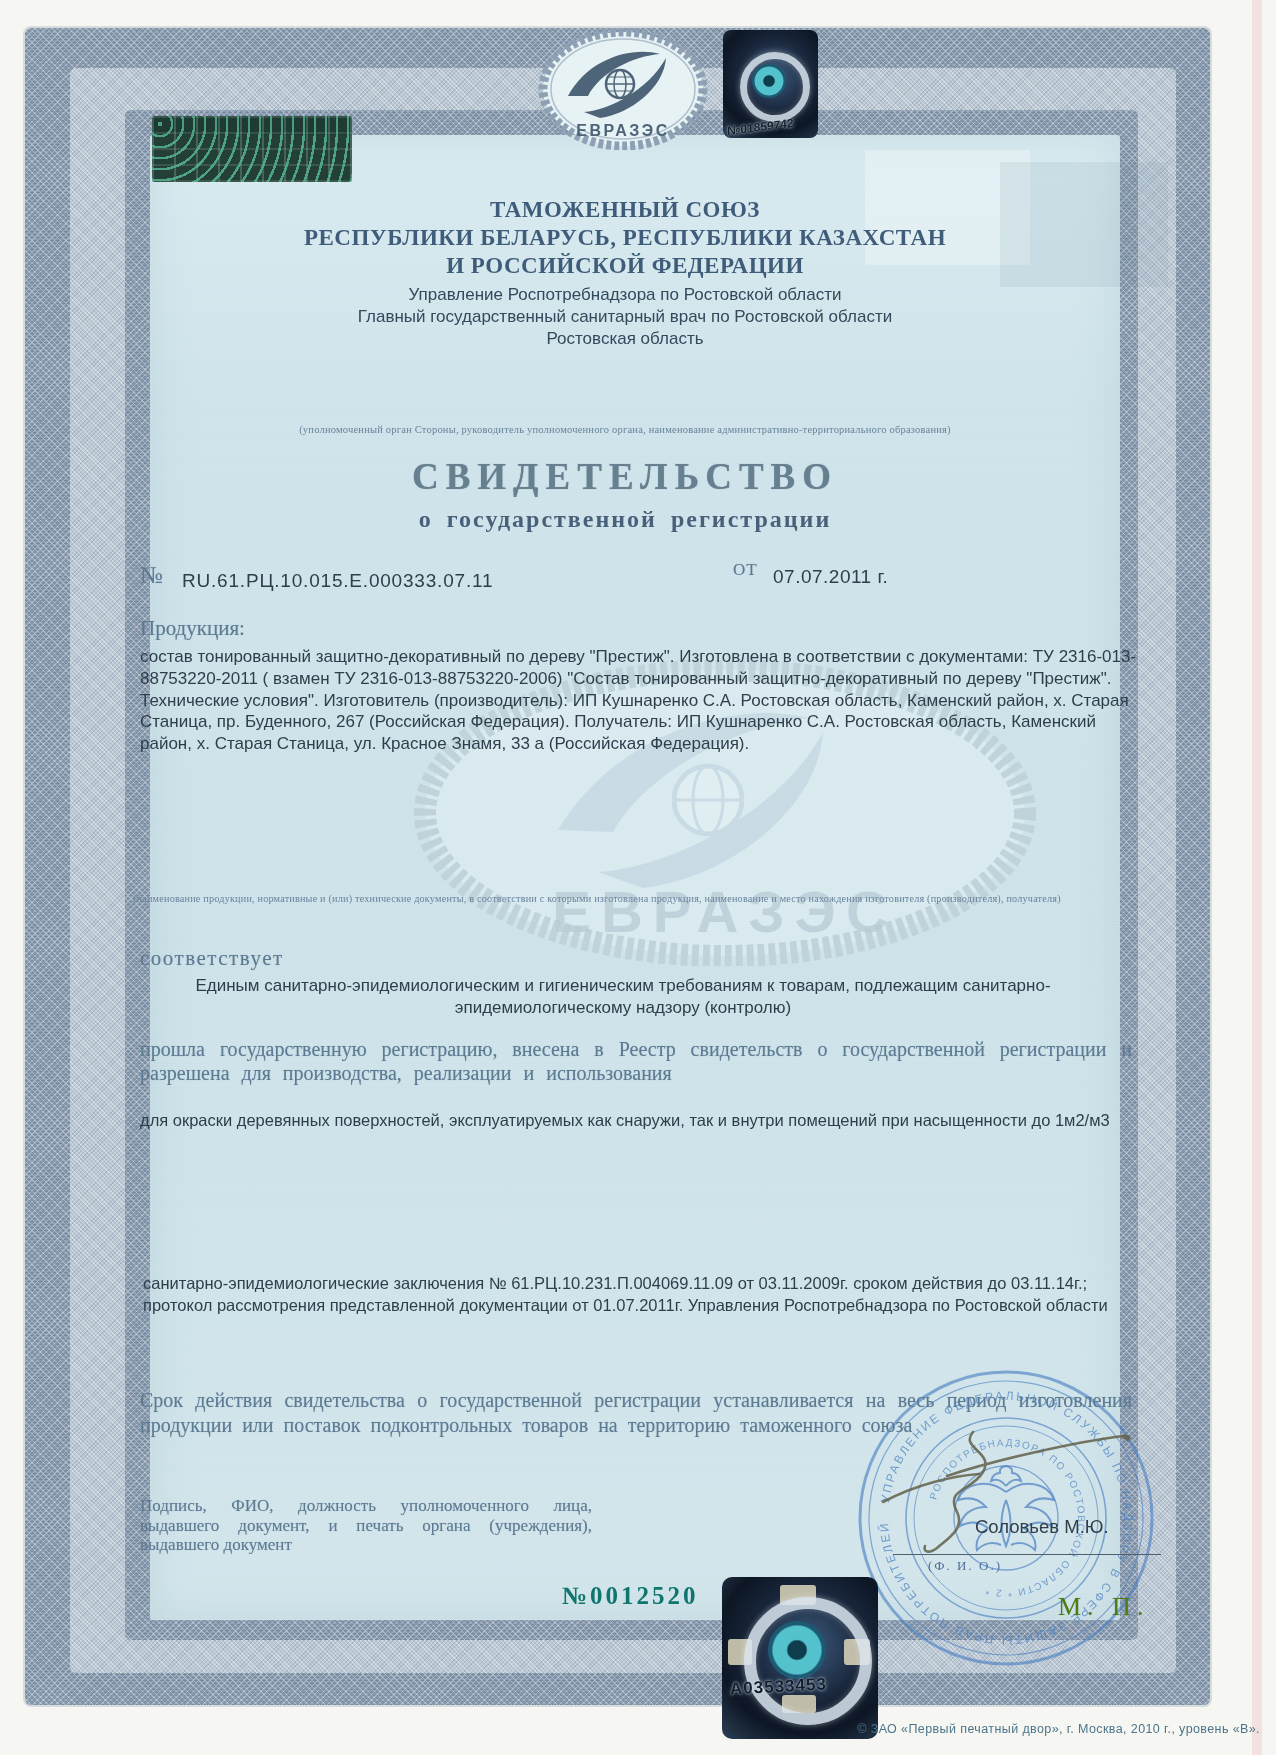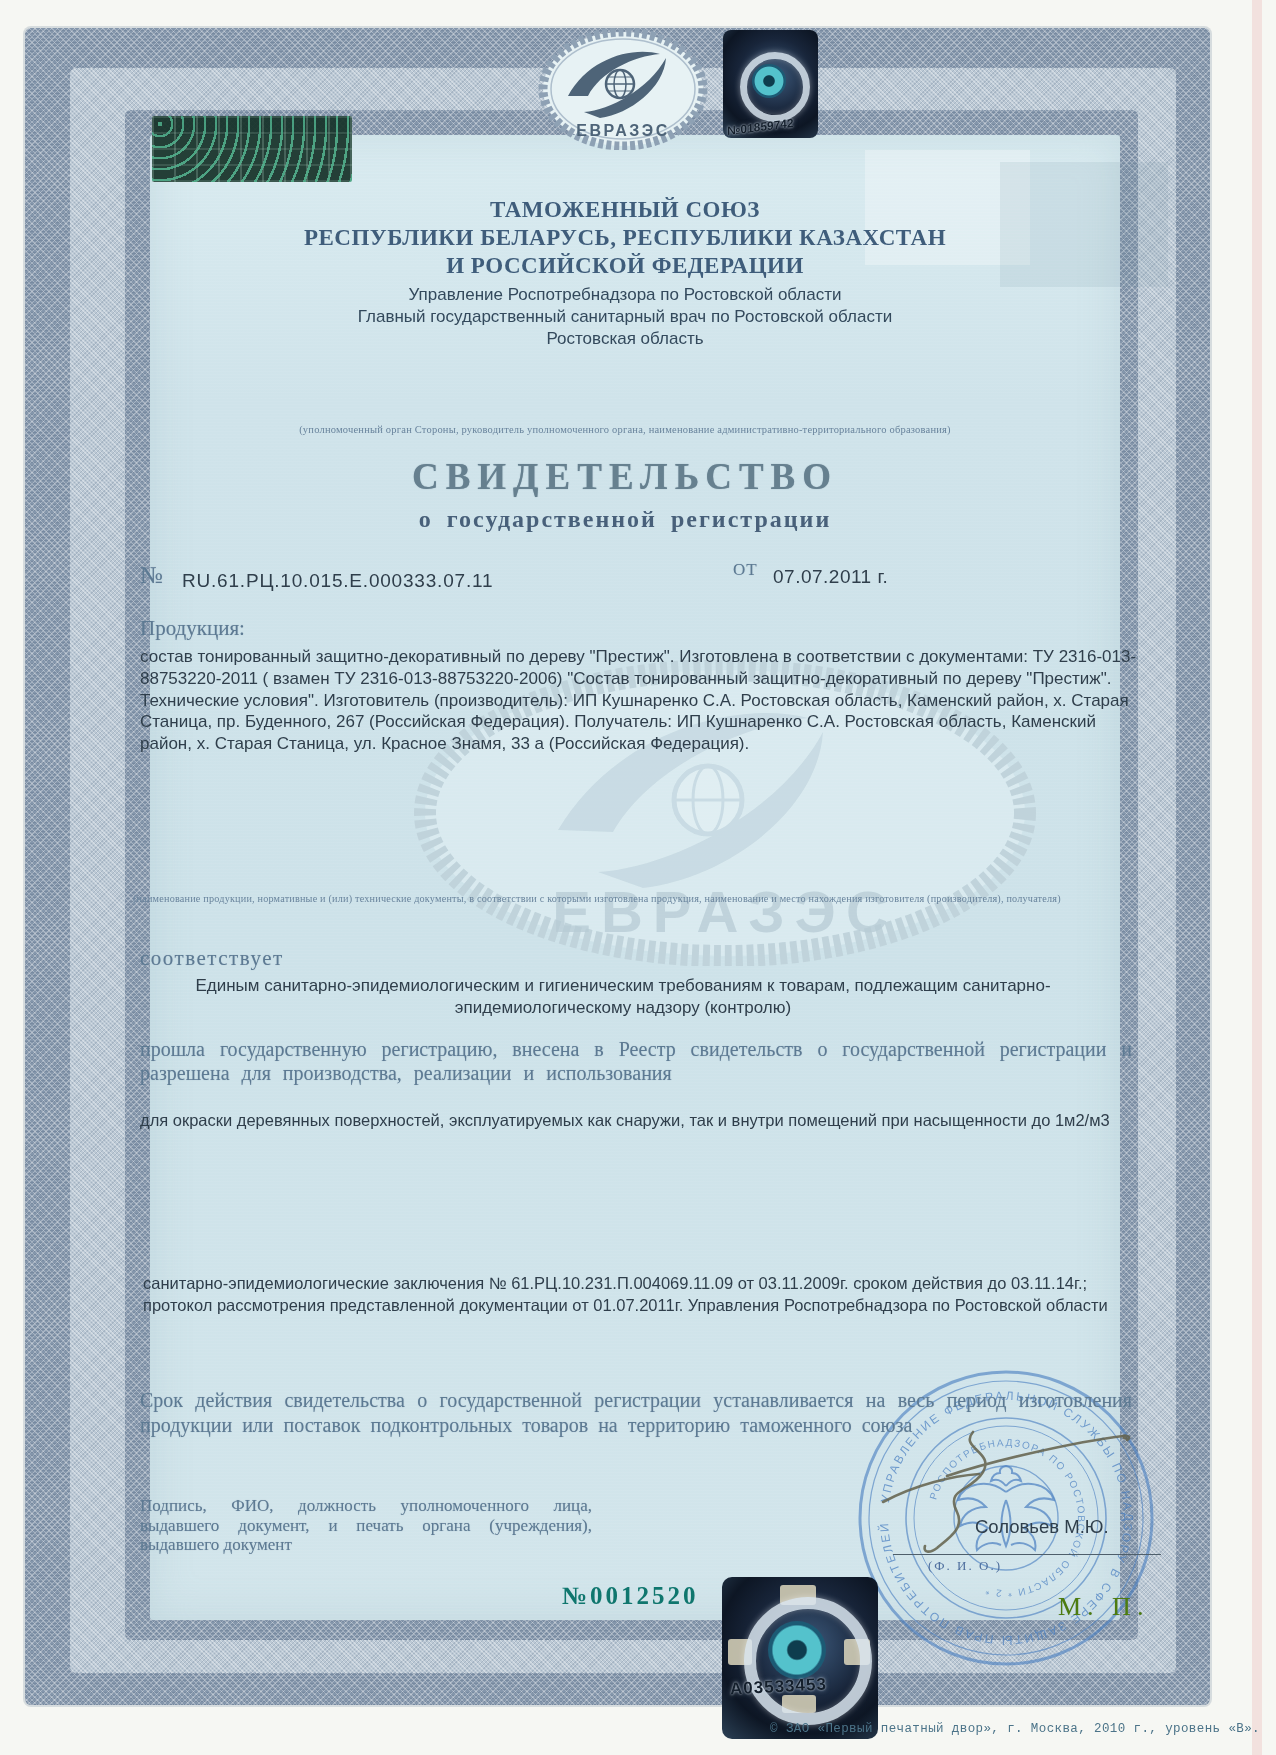--- a/index.html
+++ b/index.html
@@ -91,21 +91,21 @@
   .basis-filled{left:143px;top:1252px;width:980px;font-size:16.5px;line-height:21.5px;margin-top:21px;}
   .validity{left:140px;top:1388px;width:992px;font-size:20px;line-height:24.5px;
       text-align:justify;text-align-last:left;word-spacing:5px;}
   .sig-form{left:140px;top:1496px;width:452px;font-size:17px;line-height:19.5px;
       text-align:justify;text-align-last:left;}
   .sig-name{left:975px;top:1516px;font-size:18.5px;z-index:8;}
   .sig-line{position:absolute;left:893px;top:1554px;width:268px;border-bottom:1.5px solid #4f5f6b;z-index:8;}
   .fio-cap{left:928px;top:1558px;font-size:13px;color:#4f6f9e;z-index:8;letter-spacing:2px;}
   .serial{left:562px;top:1582px;font-size:25px;font-weight:bold;color:#0f766e;letter-spacing:3px;z-index:8;}
   .mp{left:1058px;top:1592px;font-size:26px;letter-spacing:6px;color:#4d7c0f;z-index:8;}
-  .copyright{right:16px;top:1722px;font-family:Liberation Mono, monospace;
+  .copyright{right:16px;top:1722px;font-family:Liberation Sans, sans-serif;
       font-size:12.5px;color:#4c7489;letter-spacing:.4px;z-index:8;}
   .seal-svg{position:absolute;left:838px;top:1368px;width:336px;height:300px;z-index:3;}
   .sign-svg{position:absolute;left:855px;top:1380px;width:330px;height:240px;z-index:4;}
 </style>
 </head>
 <body>
 
 <div class="scan">
 
   <div class="band xhatch-dark f1">

